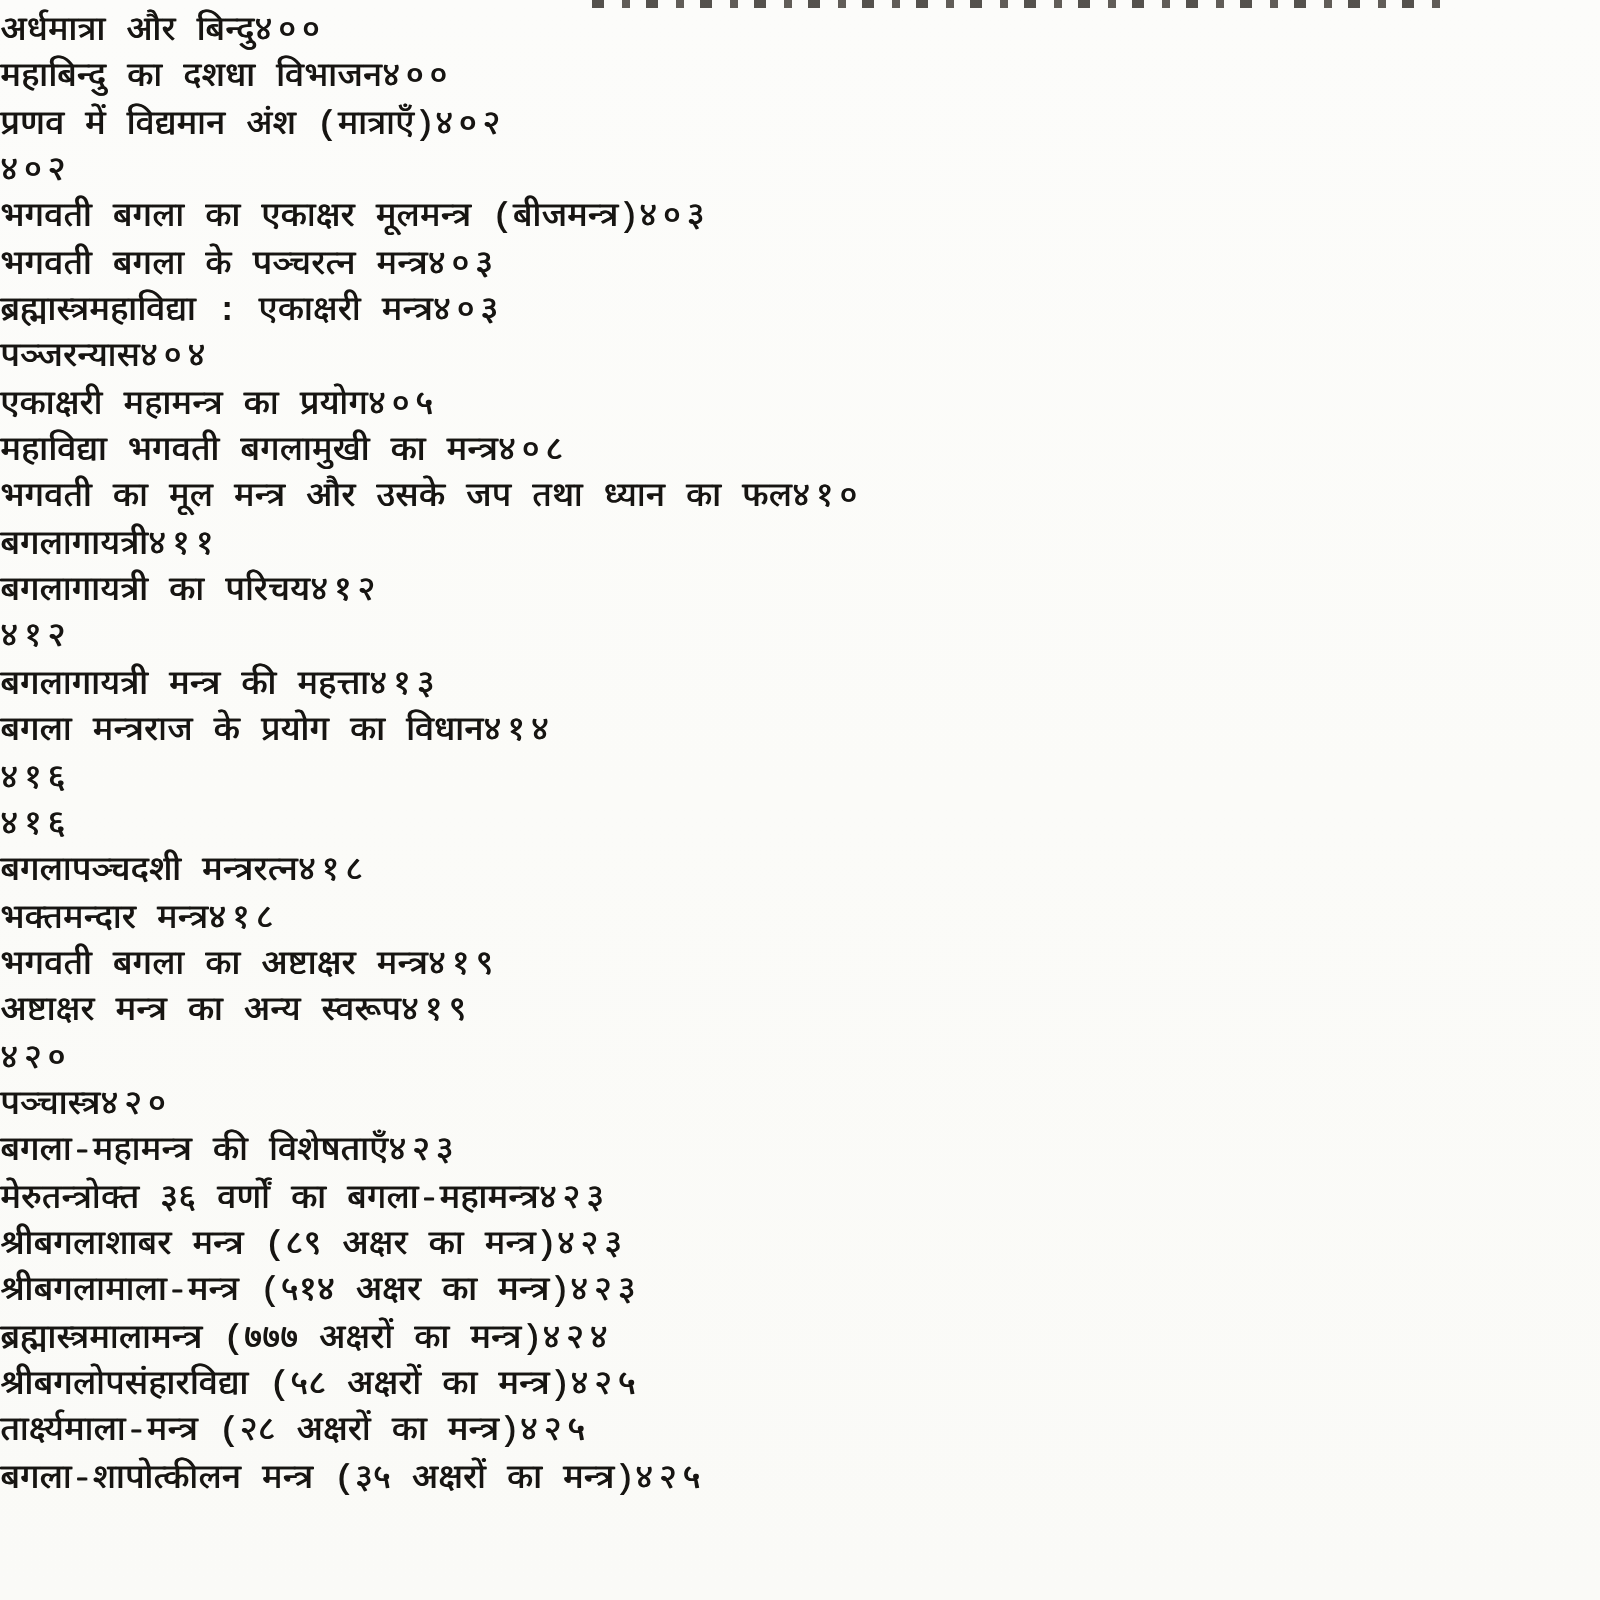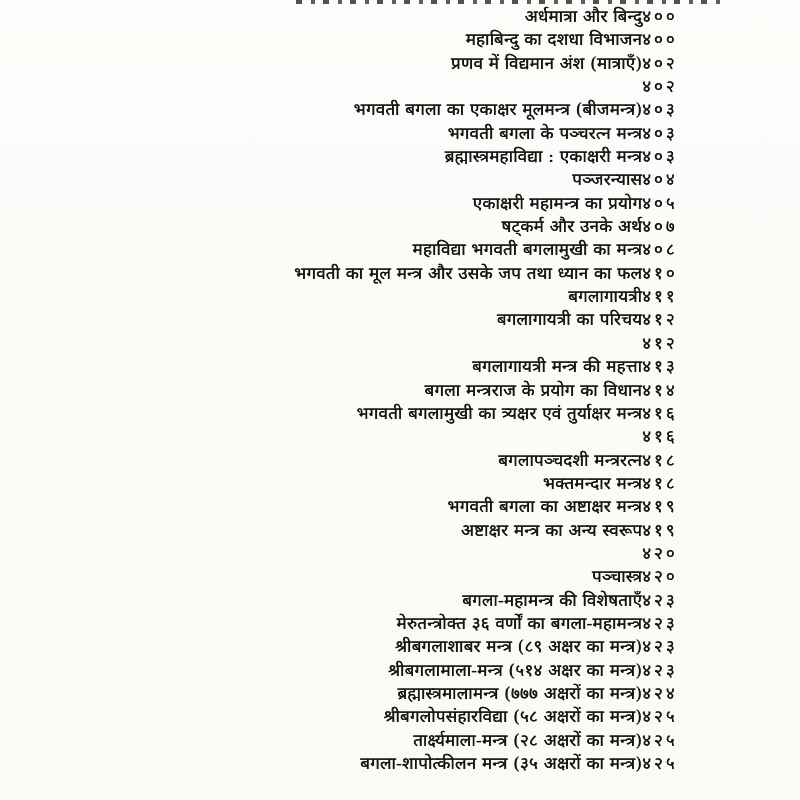--- a/index.html
+++ b/index.html
@@ -37,26 +37,27 @@
     opacity: 0.8;
   }
   .toc {
     position: absolute;
     top: 5px;
     left: 0;
     width: 800px;
   }
   .row {
     display: flex;
-    justify-content: flex-end;
+    justify-content: flex-start;
     align-items: baseline;
     height: 23.35px;
     line-height: 23.35px;
     padding-right: 100px;
     white-space: nowrap;
+    font-family: Liberation Mono, monospace;
   }
   .title {
     font-size: 17px;
     letter-spacing: 0.2px;
     
     text-shadow: 0.45px 0 0 currentColor;
   }
   .pagenum {
     font-size: 17px;
     width: 58px;
@@ -109,24 +110,20 @@
   <div class="row">
     <span class="title">पञ्जरन्यास</span>
     <span class="pagenum">४०४</span>
   </div>
 
   <div class="row">
     <span class="title">एकाक्षरी महामन्त्र का प्रयोग</span>
     <span class="pagenum">४०५</span>
   </div>
 
-  <div class="row">
-    <span class="title">षट्कर्म और उनके अर्थ</span>
-    <span class="pagenum">४०७</span>
-  </div>
 
   <div class="row">
     <span class="title">महाविद्या भगवती बगलामुखी का मन्त्र</span>
     <span class="pagenum">४०८</span>
   </div>
 
   <div class="row">
     <span class="title">भगवती का मूल मन्त्र और उसके जप तथा ध्यान का फल</span>
     <span class="pagenum">४१०</span>
   </div>
@@ -149,21 +146,20 @@
     <span class="title">बगलागायत्री मन्त्र की महत्ता</span>
     <span class="pagenum">४१३</span>
   </div>
 
   <div class="row">
     <span class="title">बगला मन्त्रराज के प्रयोग का विधान</span>
     <span class="pagenum">४१४</span>
   </div>
 
   <div class="row">
-    <span class="title">भगवती बगलामुखी का त्र्यक्षर एवं तुर्याक्षर मन्त्र</span>
     <span class="pagenum">४१६</span>
   </div>
 
   <div class="row">
     <span class="pagenum">४१६</span>
   </div>
 
   <div class="row">
     <span class="title">बगलापञ्चदशी मन्त्ररत्न</span>
     <span class="pagenum">४१८</span>

